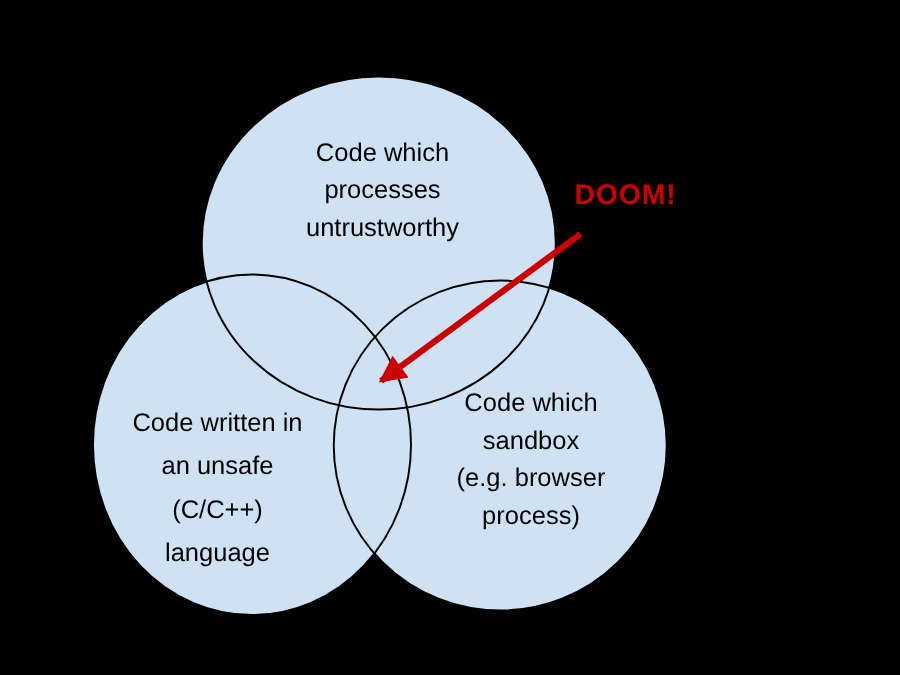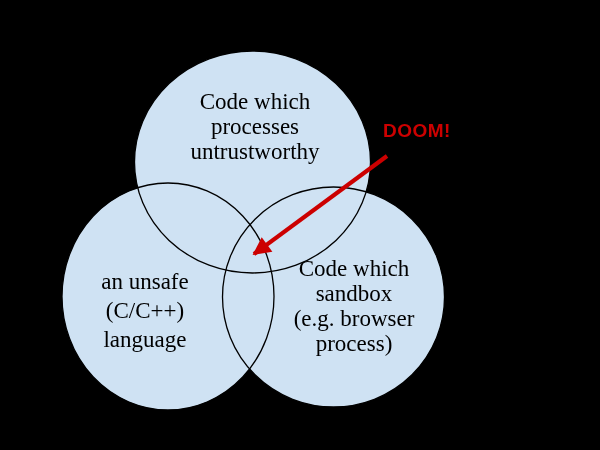--- a/index.html
+++ b/index.html
@@ -16,22 +16,21 @@
   }
   .stage svg {
     position: absolute;
     left: 0;
     top: 0;
   }
   .label {
     position: absolute;
     width: 220px;
     text-align: center;
-    font-size: 23px;
-    font-family: Liberation Serif, serif;
+    font-size: 17px;
   }
   .label div { white-space: nowrap; }
   .label-top  { left: 145px; top: 89px;  line-height: 25px; }
   .label-bl   { left: 35px;  top: 267px; line-height: 29px; }
   .label-br   { left: 244px; top: 256px; line-height: 25px; }
   .doom {
     position: absolute;
     left: 383px;
     top: 120px;
     font-size: 19px;
@@ -67,20 +66,21 @@
     <line x1="387" y1="156" x2="254" y2="254" stroke-width="4.2" marker-end="url(#arrowhead)" stroke="#cc0000"></line>
   </svg>
 
   <div class="label label-top" style="color: rgb(0, 0, 0);">
     <div>Code which</div>
     <div>processes</div>
     <div>untrustworthy</div>
   </div>
 
   <div class="label label-bl" style="color: rgb(0, 0, 0);">
+    <div>Code written in</div>
     <div>an unsafe</div>
     <div>(C/C++)</div>
     <div>language</div>
   </div>
 
   <div class="label label-br" style="color: rgb(0, 0, 0);">
     <div>Code which</div>
     <div>sandbox</div>
     <div>(e.g. browser</div>
     <div>process)</div>

